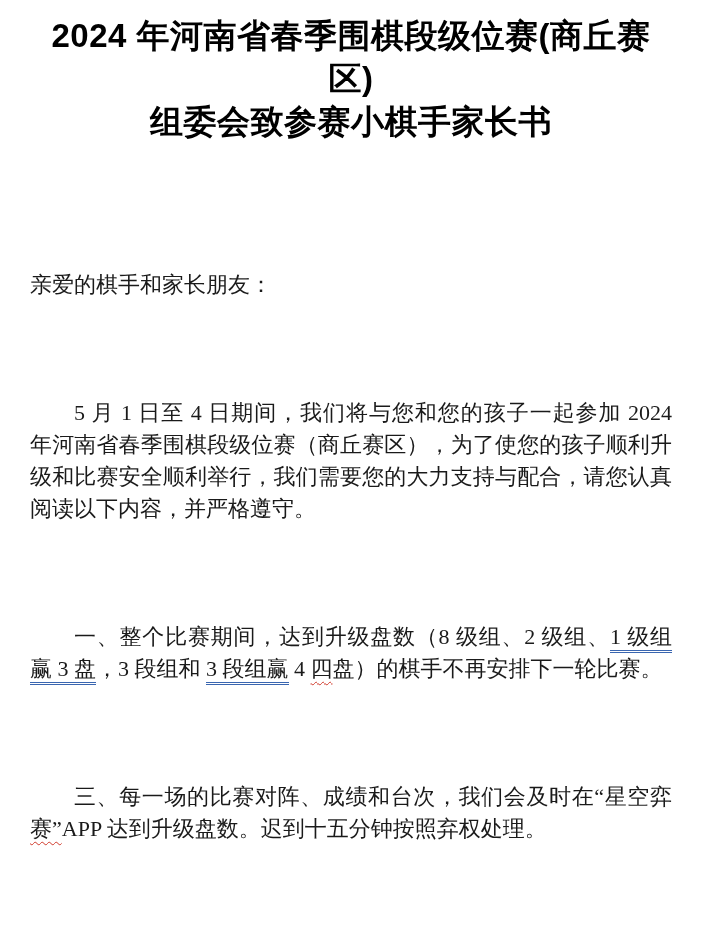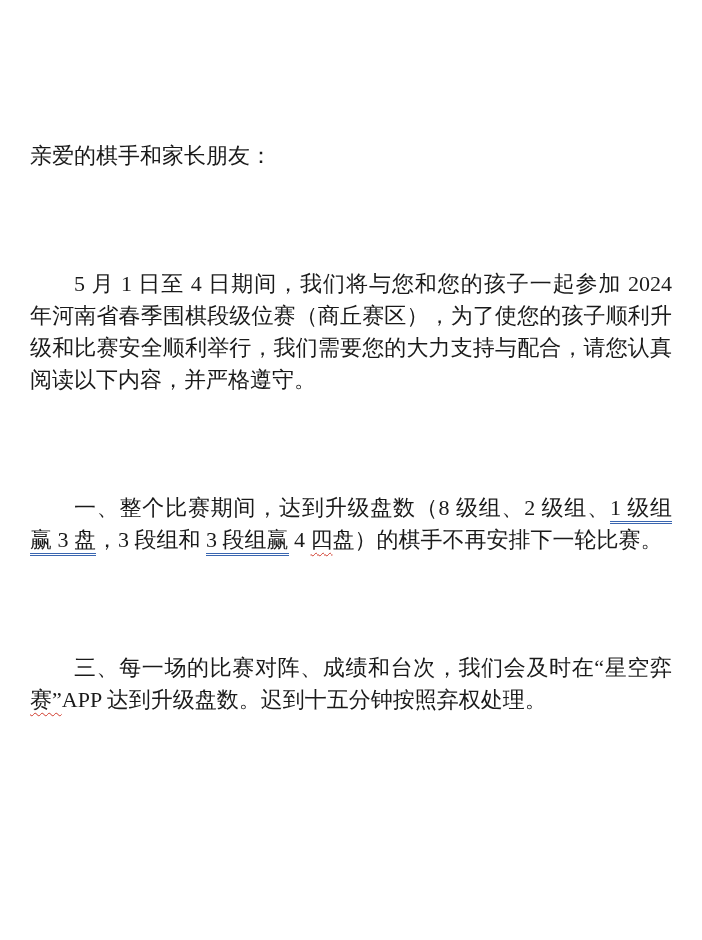--- a/index.html
+++ b/index.html
@@ -55,20 +55,22 @@
     text-decoration-thickness: 1px;
     text-underline-offset: 5px;
   }
 </style>
 </head>
 <body>
 
 <div class="page">
 
   <div class="title">
+    <div>2024 年河南省春季围棋段级位赛(商丘赛区)</div>
+    <div>组委会致参赛小棋手家长书</div>
   </div>
 
   <div class="body-text">
 
     <p class="para no-indent">亲爱的棋手和家长朋友：</p>
 
     <p class="para">5 月 1 日至 4 日期间，我们将与您和您的孩子一起参加 2024 年河南省春季围棋段级位赛（商丘赛区），为了使您的孩子顺利升级和比赛安全顺利举行，我们需要您的大力支持与配合，请您认真阅读以下内容，并严格遵守。</p>
 
     <p class="para"><span>一、整个比赛期间，达到升级盘数（8 级组、2 级组、</span><span class="ins-underline">1 级组赢 3 盘</span><span>，3 段组和 </span><span class="ins-underline">3 段组赢</span><span> 4 </span><span class="spell-wavy">四</span><span>盘）的棋手不再安排下一轮比赛。</span></p>
 

